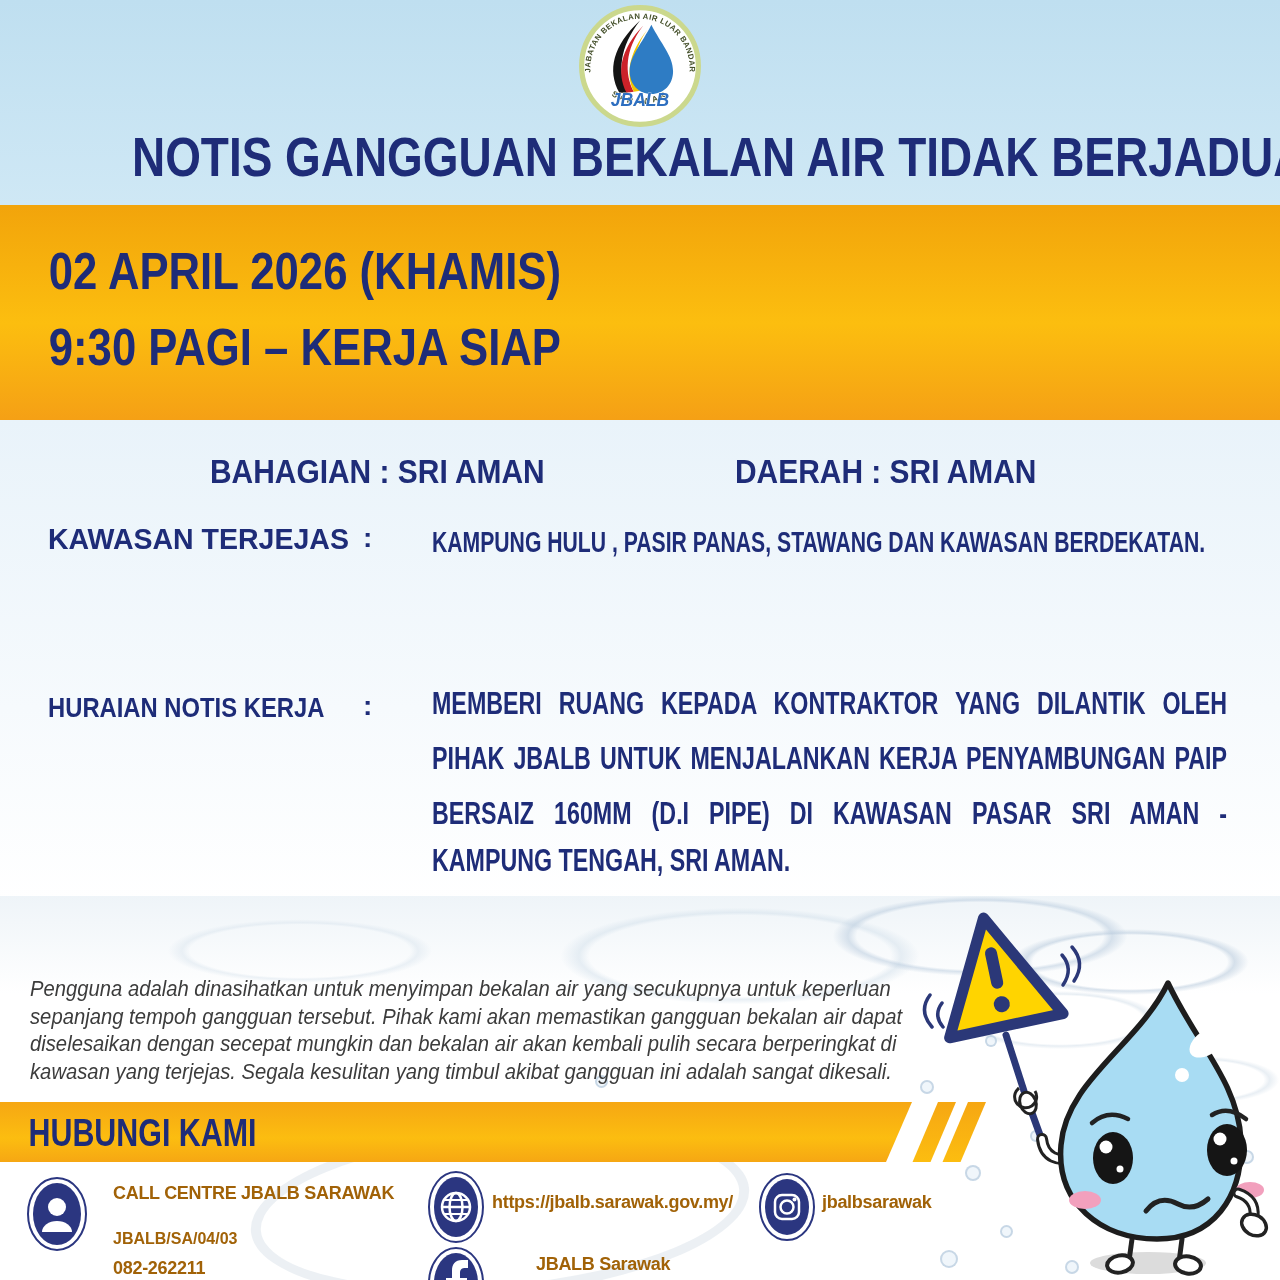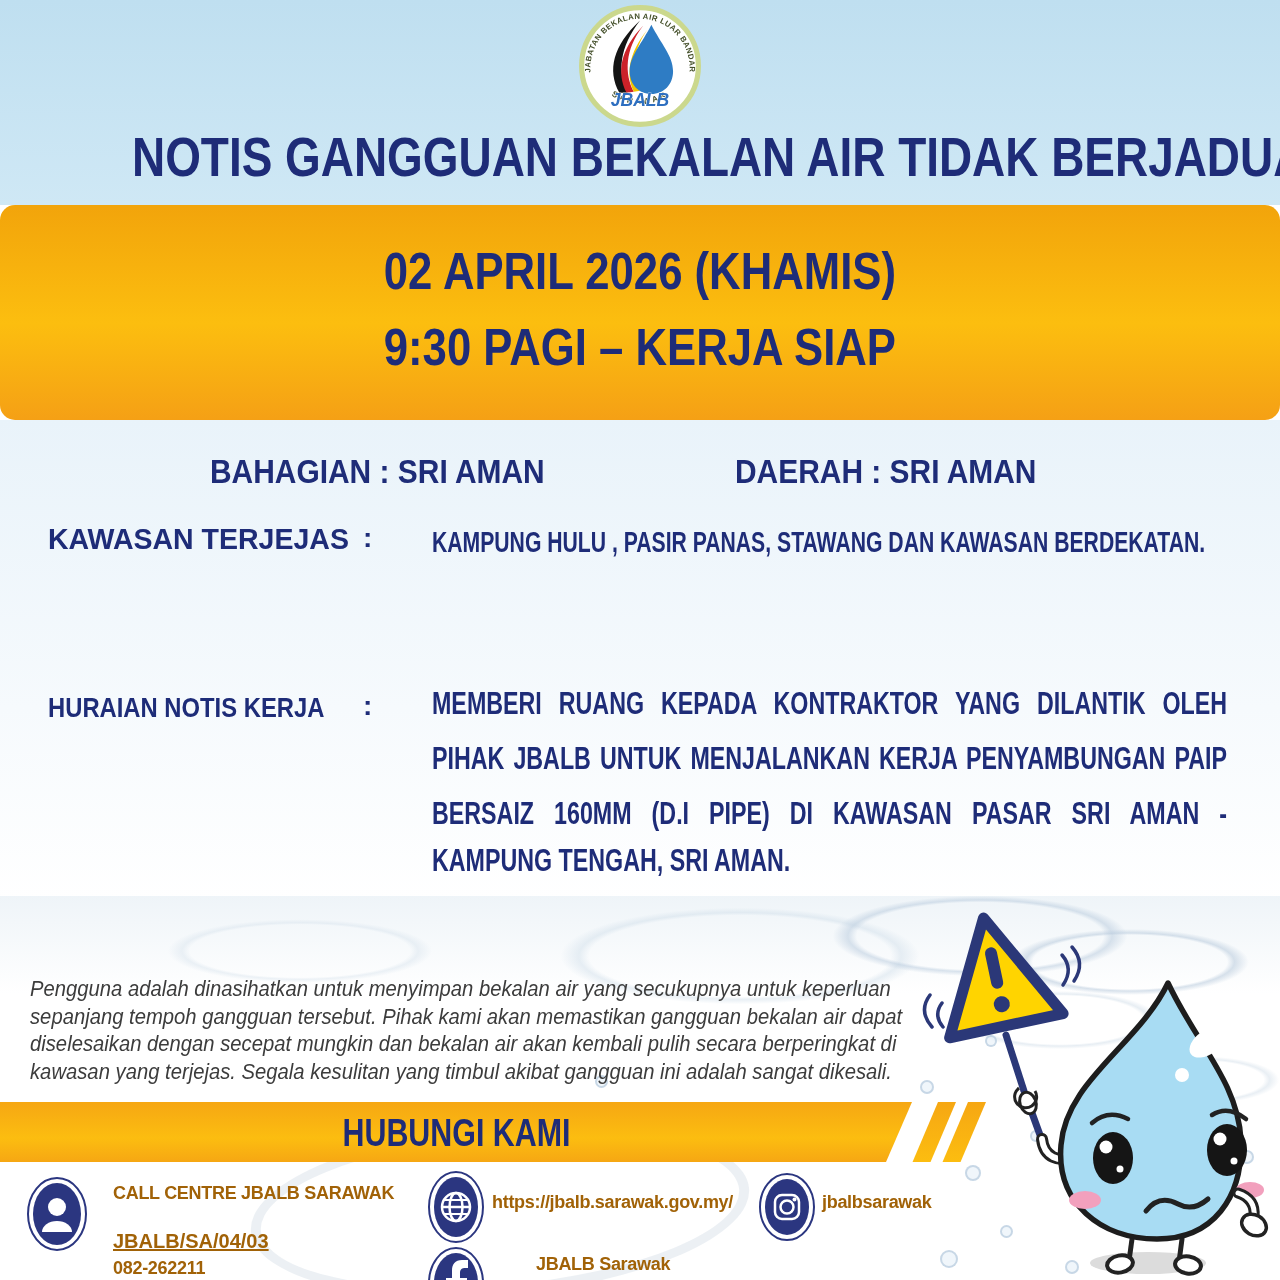--- a/index.html
+++ b/index.html
@@ -10,21 +10,21 @@
   
   .sky{left:0;top:0;width:1280px;height:205px;
        background:linear-gradient(180deg,#bfdff0 0%,#cfe8f5 100%);}
   .title-wrap{left:0;top:124px;width:1280px;text-align:center;}
   .title-wrap span{display:inline-block;font-size:56px;font-weight:bold;color:#1e2c78;
        transform:scaleX(.82);transform-origin:50% 50%;white-space:nowrap;letter-spacing:0;}
 
   
   .date-band{left:0;top:205px;width:1280px;height:215px;
        background:linear-gradient(180deg,#f2a40b 0%,#fcbe0f 55%,#f5a015 100%);
-       text-align:center;border-radius:15px;}
+       }
   .date-line{margin-top:0;font-weight:bold;color:#1e2c78;}
   .date-line span{display:inline-block;font-size:52px;font-weight:bold;
        transform:scaleX(.84);transform-origin:50% 50%;white-space:nowrap;}
   .dl1{padding-top:36px;}
   .dl2{padding-top:16px;}
 
   
   .content{left:0;top:420px;width:1280px;height:480px;
        background:linear-gradient(180deg,#e9f3fa 0%,#f6fafd 60%,#ffffff 100%);}
   .region-b{left:210px;top:452px;}
@@ -62,32 +62,32 @@
        border-radius:50%;transform:rotate(-5deg);}
   .bubble{border:2px solid rgba(160,185,210,.5);border-radius:50%;background:rgba(225,238,247,.5);}
 
   .advisory{left:30px;top:975px;width:968px;transform:scaleX(.92);transform-origin:0 0;}
   .advisory div{font-size:22px;font-style:italic;color:#3c3c3c;line-height:27.5px;white-space:nowrap;}
 
   
   .contact-band{left:0;top:1102px;width:912px;height:60px;
        background:linear-gradient(180deg,#f6a713 0%,#fcbd10 60%,#f6a713 100%);
        clip-path:polygon(0 0,100% 0,calc(100% - 26px) 100%,0 100%);
-       text-align:center;line-height:60px;}
+       text-align:left;line-height:60px;}
   .contact-band span{display:inline-block;font-size:38px;font-weight:bold;color:#1e2c78;
        transform:scaleX(.8);transform-origin:50% 50%;white-space:nowrap;vertical-align:middle;}
   .stripe{top:1102px;width:18px;height:60px;transform:skewX(-23deg);transform-origin:0 0;
        background:linear-gradient(180deg,#f6a713,#fcbd10);}
   .stripe1{left:938px;} .stripe2{left:968px;}
 
   
   .c-label{font-weight:bold;color:#a16207;white-space:nowrap;letter-spacing:-.3px;}
   .cc1{left:113px;top:1183px;font-size:18px;}
   .cc2{left:113px;top:1258px;font-size:18px;}
-  .cc3{left:113px;top:1230px;font-size:20px;letter-spacing:0;text-decoration:underline;}
+  .cc3{left:113px;top:1230px;font-size:16px;letter-spacing:0;}
   .web{left:492px;top:1192px;font-size:18px;text-align:center;}
   .fb{left:492px;top:1254px;font-size:18px;margin-left:44px;}
   .ig{left:822px;top:1192px;font-size:18px;}
 </style>
 </head>
 <body>
 
 <div class="page">
 
   <div class="abs sky"></div>

